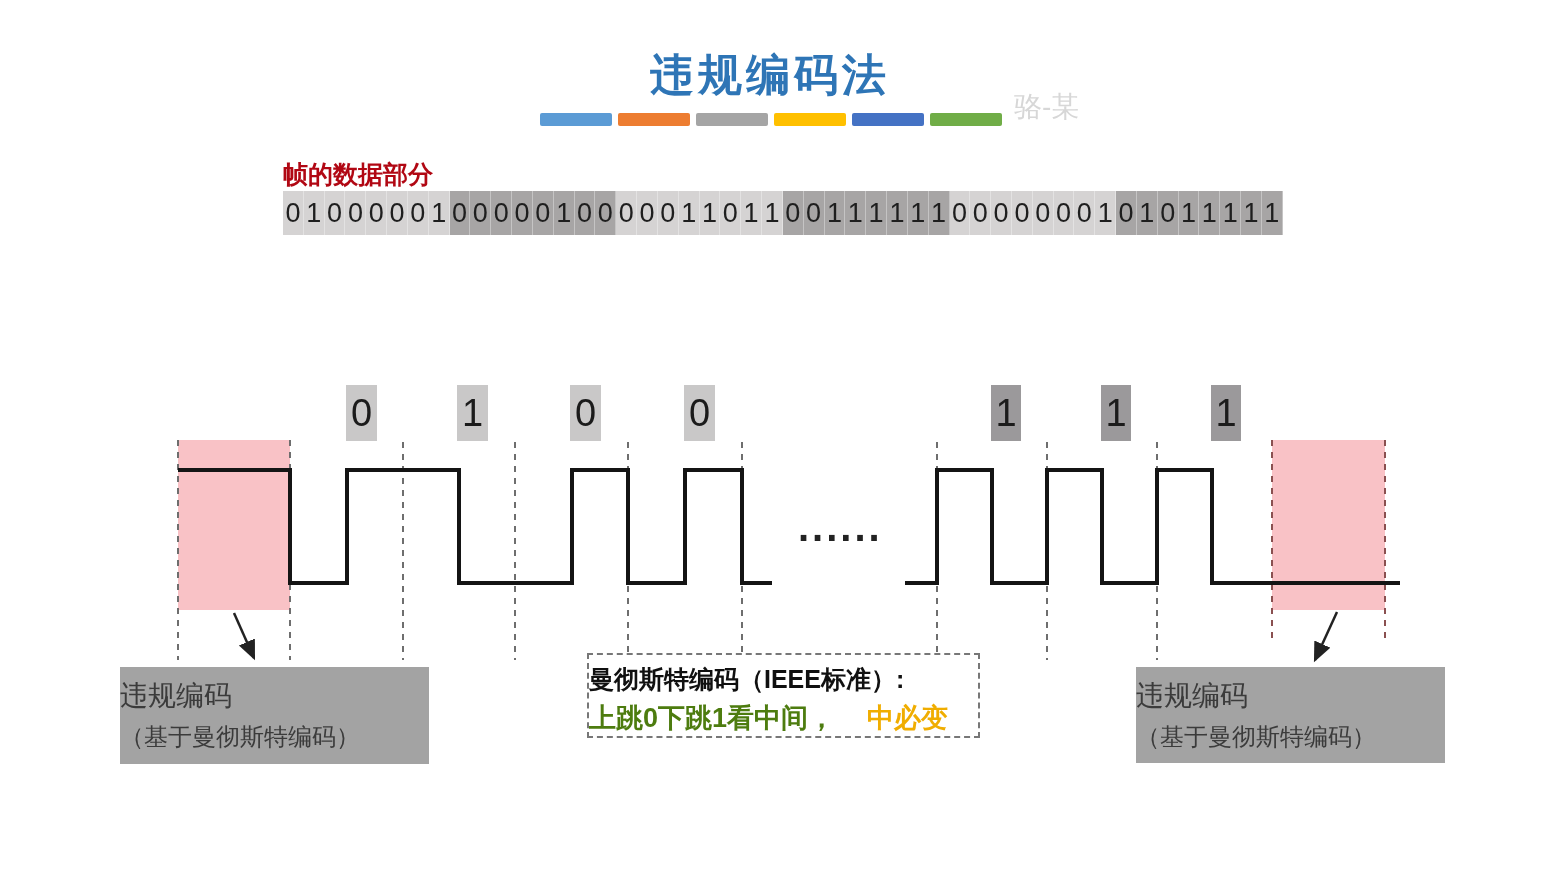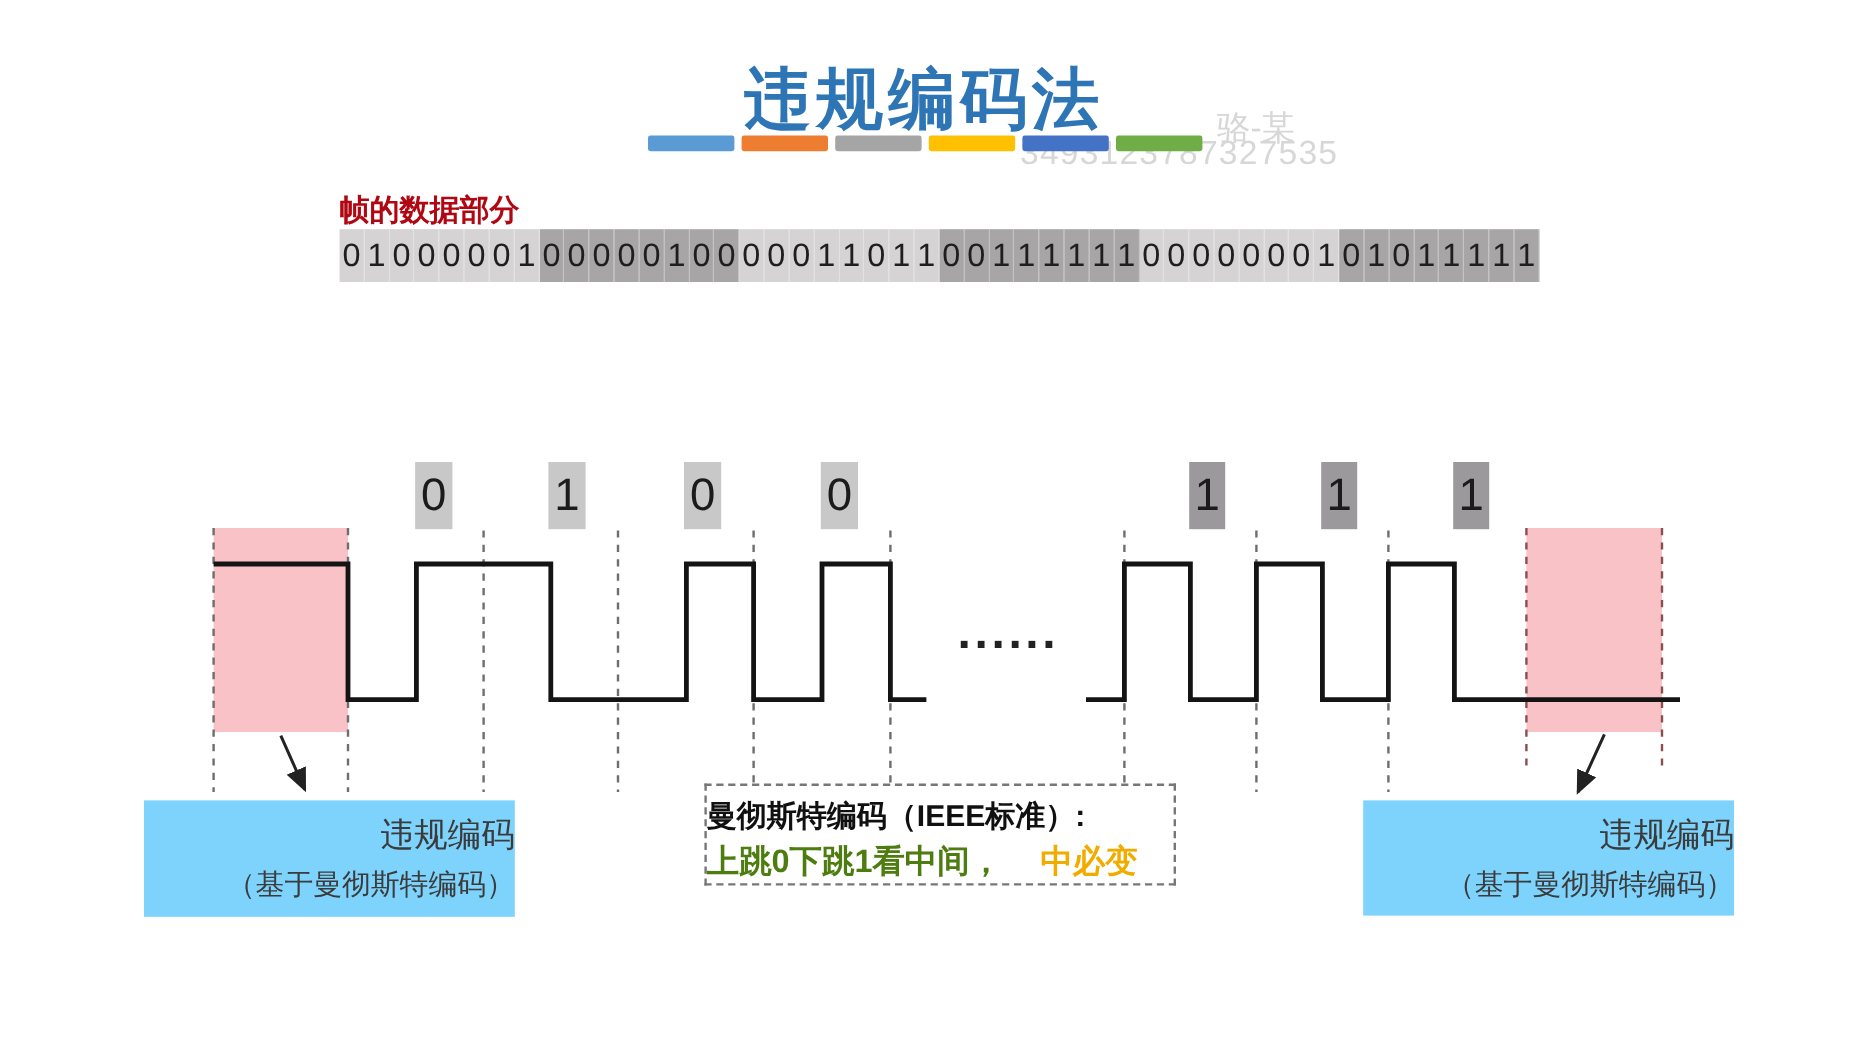--- a/index.html
+++ b/index.html
@@ -1,21 +1,21 @@
 <!DOCTYPE html>
 <html><head>
 <meta charset="utf-8">
 <style>
   html,body{margin:0;padding:0;background:#fff;}
   #canvas{position:relative;width:1563px;height:881px;background:#ffffff;overflow:hidden;
           font-family:"Liberation Sans","DejaVu Sans",sans-serif;}
   .abs{position:absolute;}
 
   
-  #title{left:0;top:46px;width:1540px;text-align:center;font-size:56px;font-weight:700;
+  #title{left:0;top:46px;width:1540px;text-align:center;font-size:44px;font-weight:700;
          color:#2e75b6;letter-spacing:4px;}
 
   
   #accent-bars{left:540px;top:113px;width:462px;height:13px;display:flex;gap:6px;z-index:3;}
   .bar{flex:1;height:13px;border-radius:2px;}
 
   
   .wm{color:#d7d7d7;z-index:2;}
   #wm-name{left:1014px;top:88px;font-size:28px;}
   #wm-number{left:850px;top:112px;font-size:28px;letter-spacing:1px;}
@@ -39,21 +39,21 @@
   .wave-label.light{background:#c9c8c8;}
   .wave-label.dark{background:#9b999b;}
 
   
   #ellipsis{left:798px;top:505px;font-size:40px;font-weight:700;color:#222;letter-spacing:3px;}
 
   
   #wave-svg{left:0;top:0;z-index:1;}
 
   
-  .caption-box{background:#7dd3fc;text-align:right;color:#3b3b3b;z-index:2;}
+  .caption-box{background:#a3a3a3;text-align:left;color:#3b3b3b;z-index:2;}
   #caption-left{left:120px;top:667px;width:309px;height:97px;}
   #caption-right{left:1136px;top:667px;width:309px;height:96px;}
   .caption-box .l1{font-size:28px;margin-top:10px;}
   .caption-box .l2{font-size:24px;margin-top:6px;}
 
   
   #manchester-box{left:587px;top:653px;width:393px;height:85px;border:2px dashed #777;
                   background:#fff;box-sizing:border-box;text-align:left;z-index:2;}
   #manchester-title{font-size:25px;font-weight:700;color:#101010;margin-top:8px;}
   #manchester-rule{font-size:27px;font-weight:700;margin-top:4px;}
@@ -67,21 +67,20 @@
              font-weight:700;text-align:center;line-height:42px;height:42px;}
 </style>
 </head>
 <body>
 
 <div id="canvas">
 
   <div class="abs" id="title">违规编码法</div>
 
   <div class="abs wm" id="wm-name">骆-某</div>
-  <div class="abs wm" id="wm-number">3493123787327535</div>
 
   <div class="abs" id="accent-bars">
       <div class="bar" style="background: rgb(91, 155, 213);"></div>
       <div class="bar" style="background: rgb(237, 125, 49);"></div>
       <div class="bar" style="background: rgb(165, 165, 165);"></div>
       <div class="bar" style="background: rgb(255, 192, 0);"></div>
       <div class="bar" style="background: rgb(68, 114, 196);"></div>
       <div class="bar" style="background: rgb(112, 173, 71);"></div>
     </div>
 

